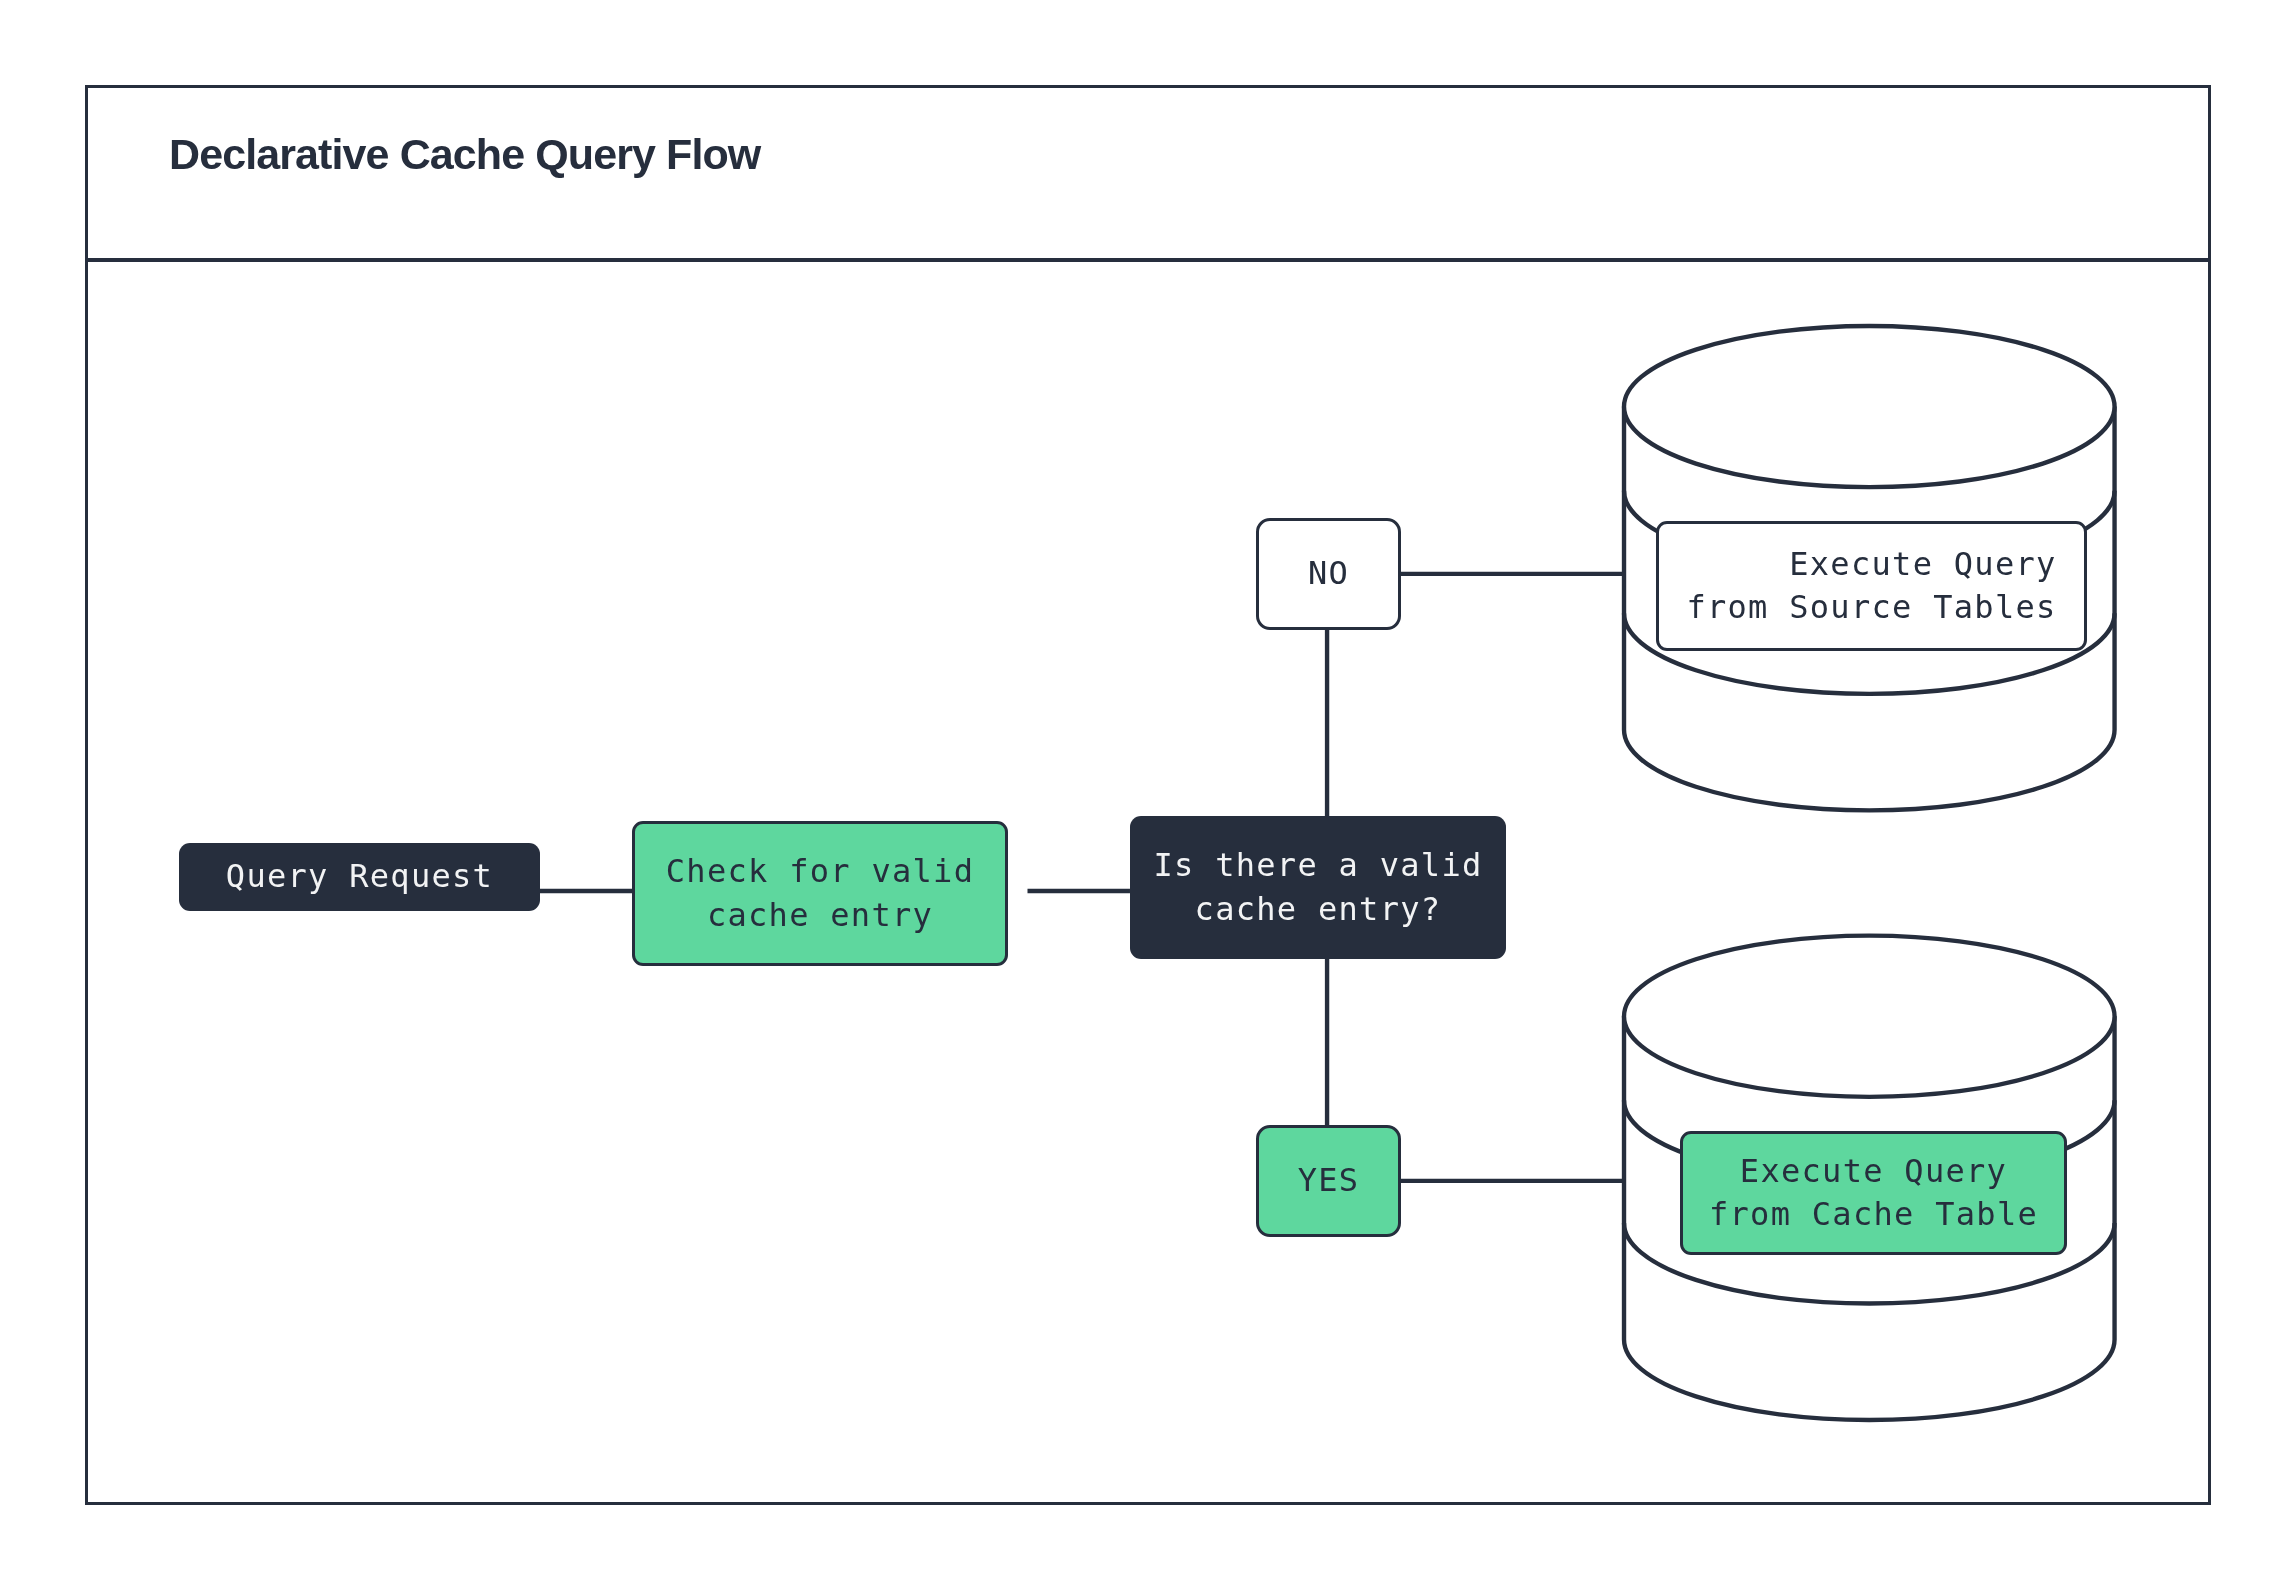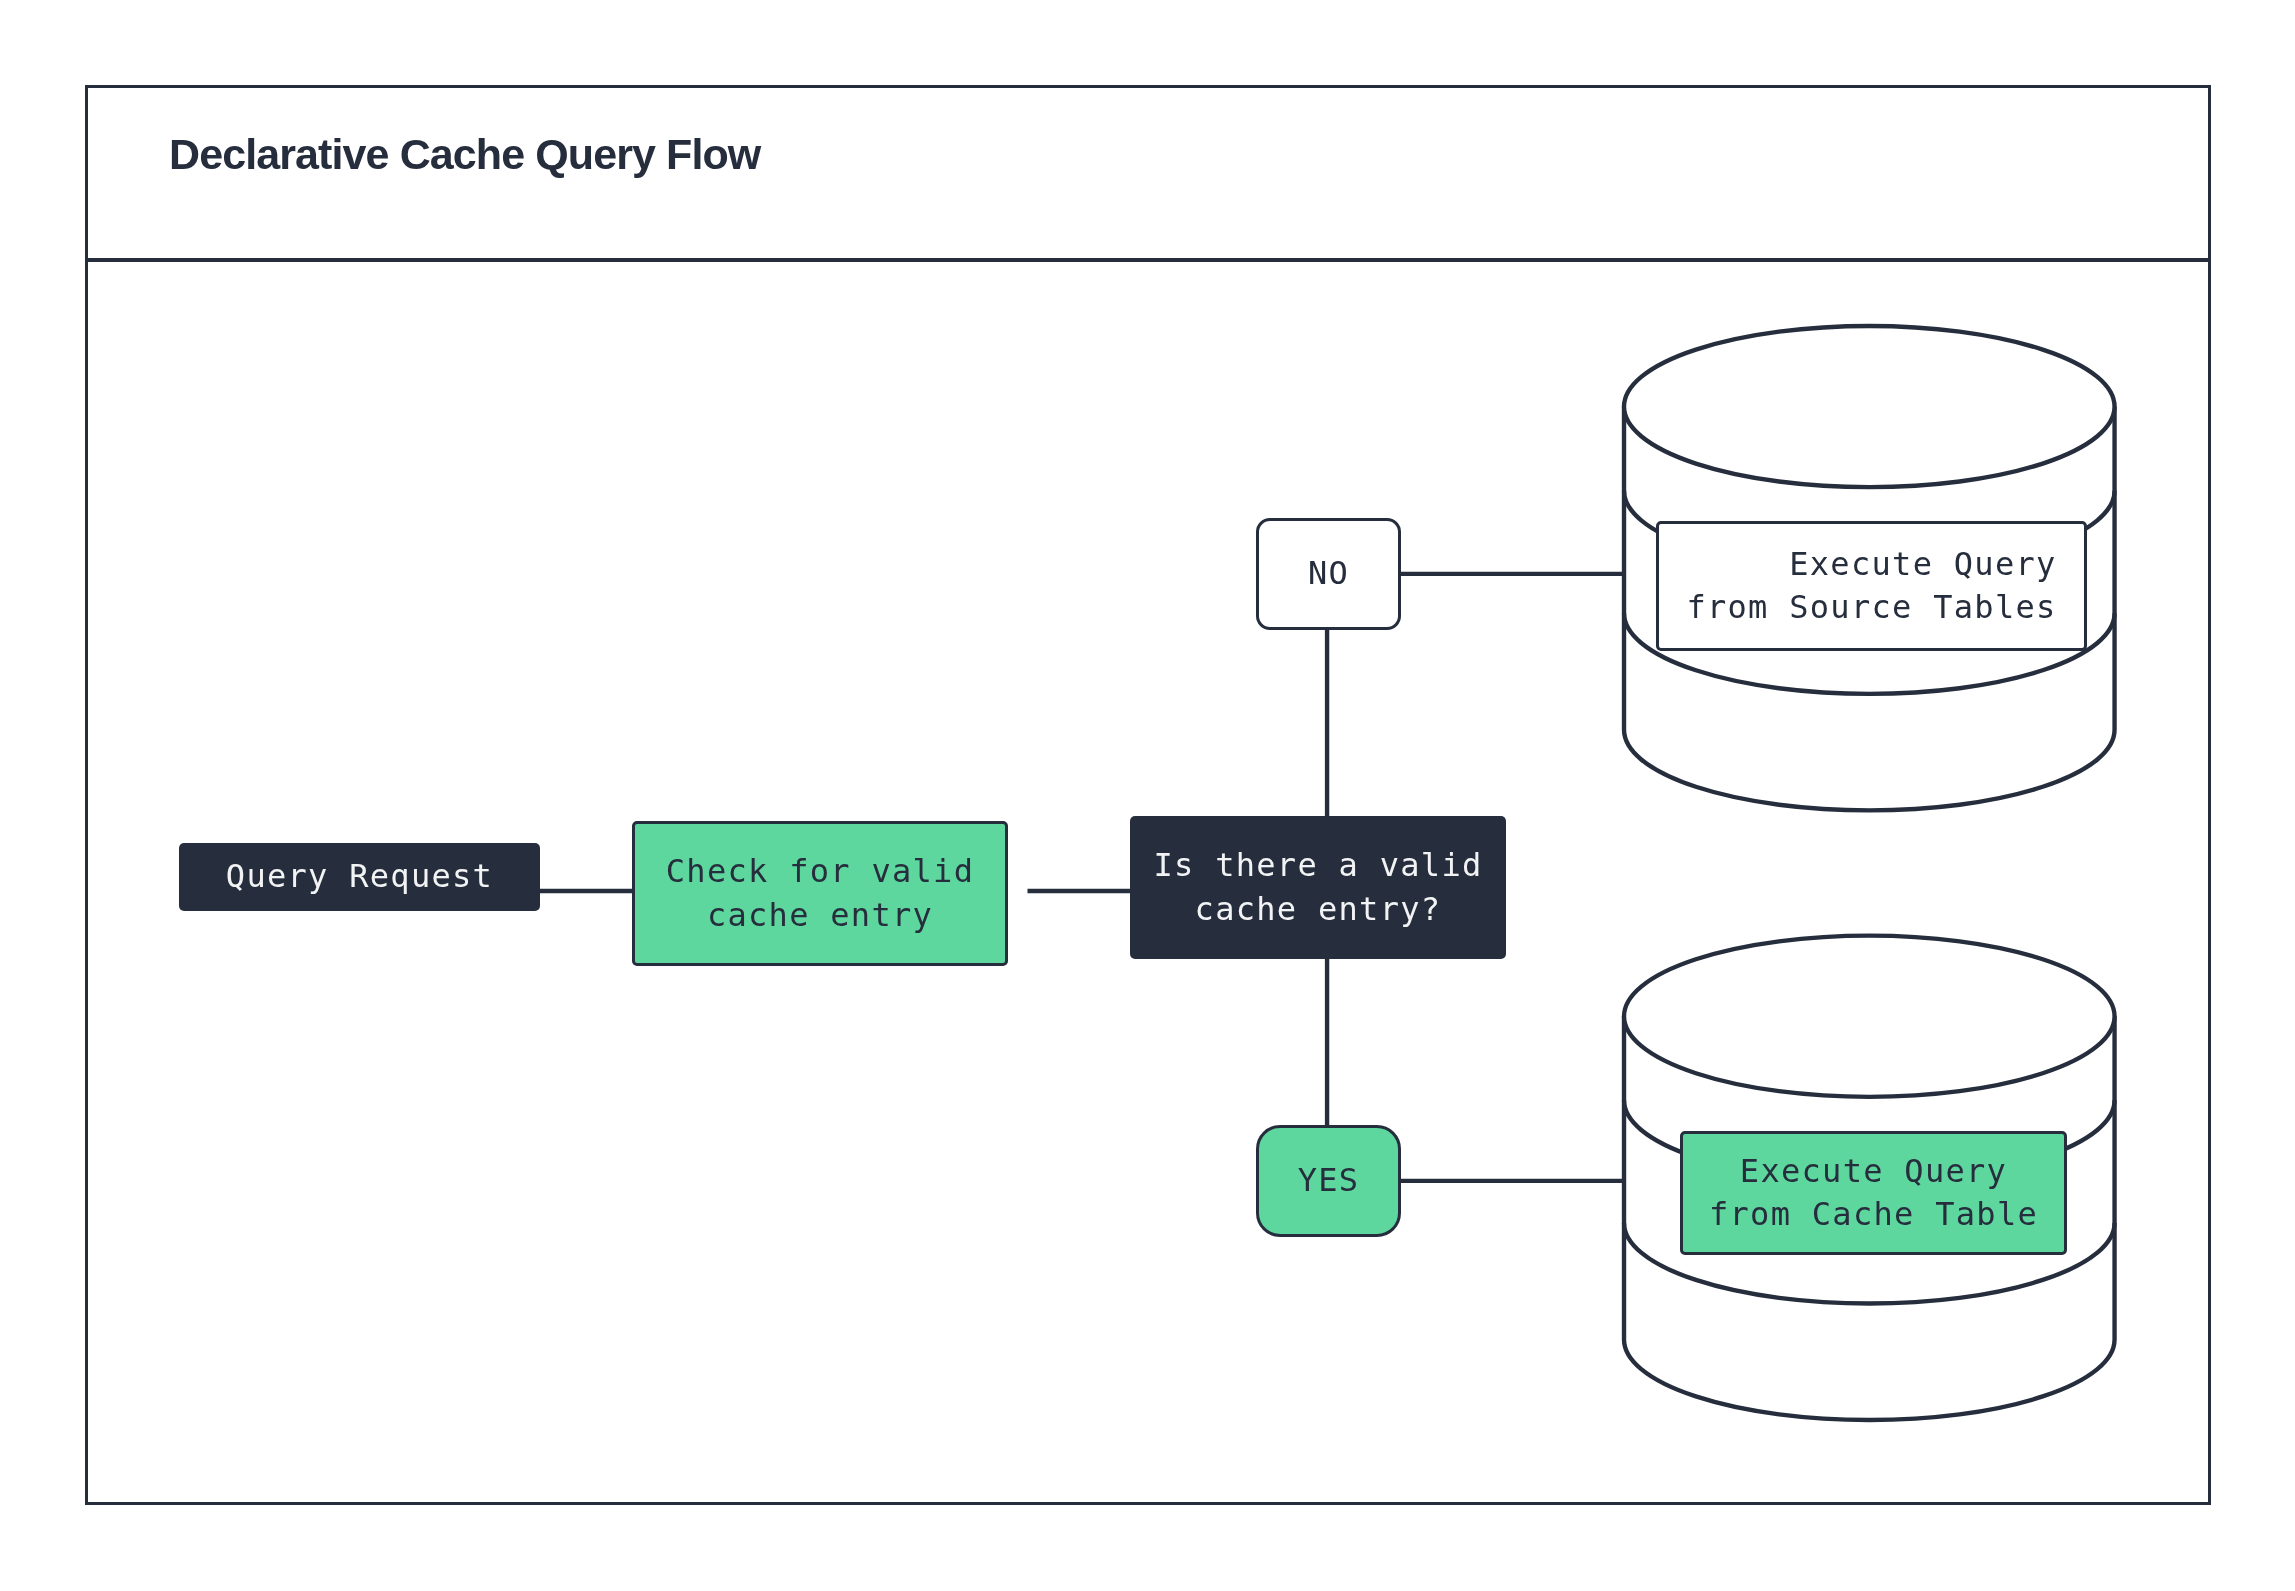--- a/index.html
+++ b/index.html
@@ -51,42 +51,42 @@
     position: absolute;
     display: flex;
     align-items: center;
     justify-content: center;
     text-align: center;
     white-space: pre-line;
     font-family: "DejaVu Sans Mono", "Liberation Mono", monospace;
     font-size: 32px;
     letter-spacing: 1.3px;
     line-height: 1.35;
-    border-radius: 5px;
+    border-radius: 11px;
   }
   .node--dark {
     background: var(--ink);
     color: var(--text-on-dark);
   }
   .node--green {
     background: var(--green);
     border: 3.5px solid var(--ink);
     color: var(--ink);
   }
   .node--white {
     background: var(--paper);
     border: 3.5px solid var(--ink);
     color: var(--ink);
     text-align: right;
   }
   #node-query-request  { left: 179px;  top: 843px;  width: 361px; height: 68px; }
   #node-check-cache    { left: 632px;  top: 821px;  width: 376px; height: 145px; }
   #node-decision       { left: 1130px; top: 816px;  width: 376px; height: 143px; }
   #node-branch-no      { left: 1256px; top: 518px;  width: 145px; height: 112px; border-radius: 14px; }
-  #node-branch-yes     { left: 1256px; top: 1125px; width: 145px; height: 112px; border-radius: 24px; }
+  #node-branch-yes     { left: 1256px; top: 1125px; width: 145px; height: 112px; border-radius: 14px; }
   #node-execute-source { left: 1656px; top: 521px;  width: 431px; height: 130px; font-size: 32px; }
   #node-execute-cache  { left: 1680px; top: 1131px; width: 387px; height: 124px; font-size: 32px; }
 </style>
 </head>
 <body>
 
 <div class="stage">
 
   <svg class="wires" viewBox="0 0 2620 1816">
 

